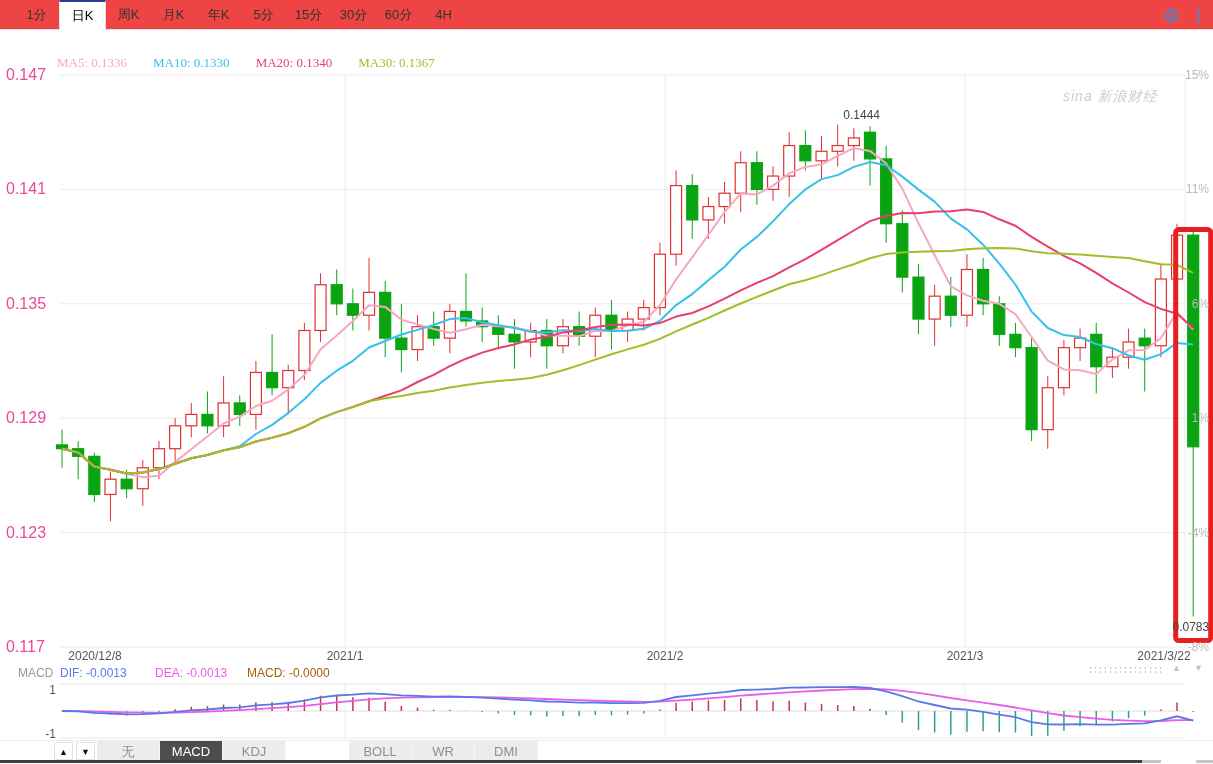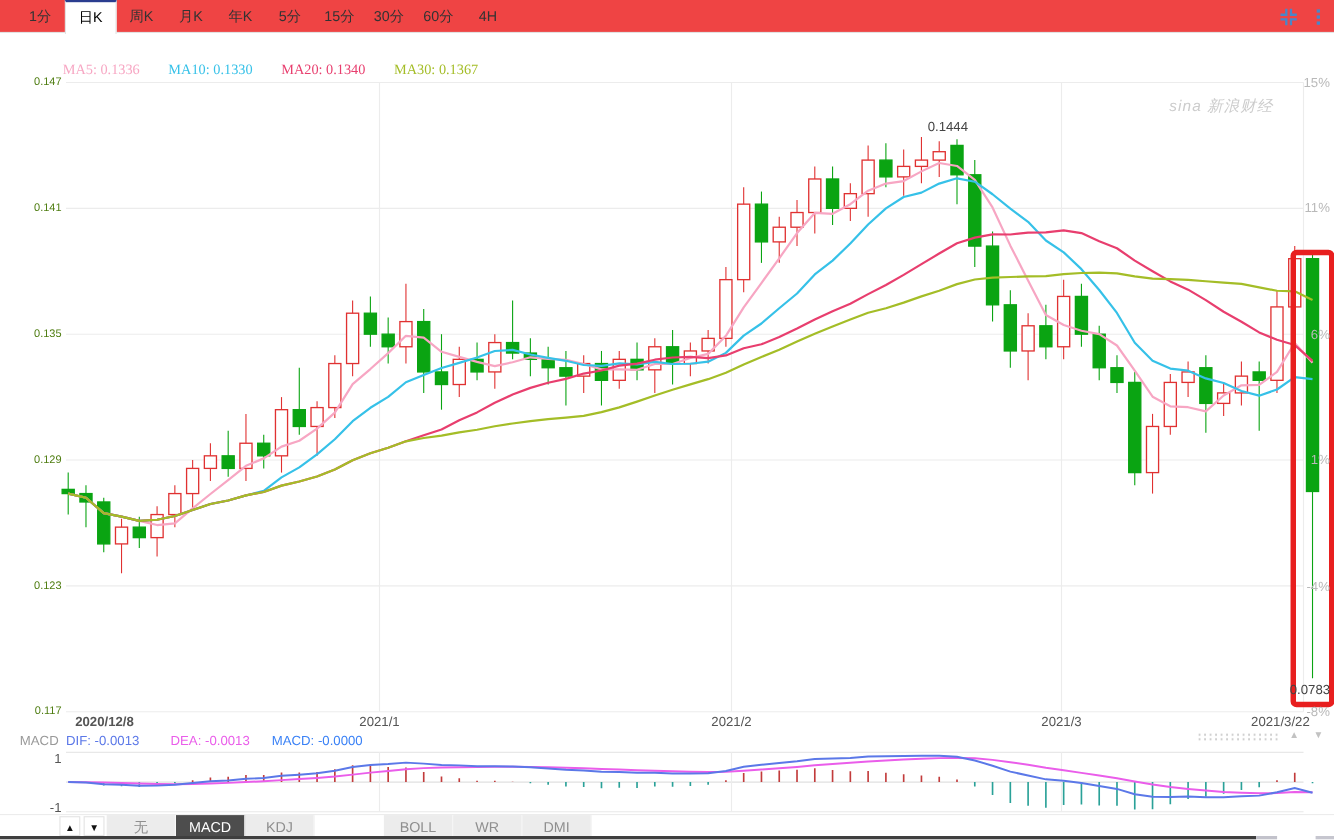--- a/index.html
+++ b/index.html
@@ -15,21 +15,21 @@
   .icon-btn{cursor:pointer;display:block;}
   
   .infobar{position:absolute;left:7px;top:38px;font-size:13px;color:#333;white-space:nowrap;}
   .infobar span{margin-right:4px;}
   .grn{color:#22a42a;}
   .mabar{position:absolute;left:57px;top:55px;font-size:13px;white-space:nowrap;font-family:Liberation Serif, serif;}
   .mabar .ma-item{margin-right:26px;}
   
   #chartRegion{position:absolute;left:0;top:0;width:1213px;height:764px;}
   #chartSvg{position:absolute;left:0;top:0;pointer-events:none;}
-  .yl{position:absolute;font-size:10px;color:#4d7c0f;width:50px;text-align:right;transform:translateY(-50%);}
+  .yl{position:absolute;font-size:16px;color:#ec4899;width:50px;text-align:left;transform:translateY(-50%);}
   .yr{position:absolute;font-size:12px;color:#b9b9b9;width:50px;text-align:right;transform:translateY(-50%);}
   .xl{position:absolute;font-size:12px;color:#555;top:649px;transform:translateX(-50%);white-space:nowrap;}
   .anno{position:absolute;font-size:12px;color:#444;white-space:nowrap;margin-left:24px;}
   .watermark{position:absolute;left:1063px;top:88px;font-size:14px;font-style:italic;
              color:#cccccc;letter-spacing:1px;white-space:nowrap;}
   .dots{position:absolute;left:1088px;top:666px;width:76px;height:8px;
         background-image:radial-gradient(#c9c9c9 1px,transparent 1.2px);background-size:5px 4px;}
   .mini-tri{position:absolute;top:663px;font-size:9px;color:#c2c2c2;cursor:pointer;}
   
   .ml{position:absolute;top:666px;font-size:12px;white-space:nowrap;}
@@ -332,42 +332,42 @@
       <div class="yl" style="left: 6px; top: 303.8px;">0.135</div>
       <div class="yl" style="left: 6px; top: 418.2px;">0.129</div>
       <div class="yl" style="left: 6px; top: 532.6px;">0.123</div>
       <div class="yl" style="left: 6px; top: 647px;">0.117</div>
       <div class="yr" style="left: 1159px; top: 75px;">15%</div>
       <div class="yr" style="left: 1159px; top: 189.4px;">11%</div>
       <div class="yr" style="left: 1159px; top: 303.8px;">6%</div>
       <div class="yr" style="left: 1159px; top: 418.2px;">1%</div>
       <div class="yr" style="left: 1159px; top: 532.6px;">-4%</div>
       <div class="yr" style="left: 1159px; top: 647px;">-8%</div>
-      <div class="xl" style="left: 95px; font-weight: bold;">2020/12/8</div>
+      <div class="xl" style="left: 95px;">2020/12/8</div>
       <div class="xl" style="left: 345px;">2021/1</div>
       <div class="xl" style="left: 665px;">2021/2</div>
       <div class="xl" style="left: 965px;">2021/3</div>
       <div class="xl" style="left: 1164px;">2021/3/22</div>
     </div>
 
   <div class="anno" id="highAnno" style="left: 837.68px; top: 107.573px; transform: translateX(-50%);">0.1444</div>
   <div class="anno" id="lowAnno" style="width: 60px; text-align: right; left: 1125.2px; top: 620.493px;">0.0783</div>
 
   <div class="dots"></div>
   <div class="mini-tri" style="left:1172px;">▲</div>
   <div class="mini-tri" style="left:1194px;">▼</div>
 
   <div class="ml" style="left:18px;color:#999;">MACD</div>
   <div class="ml" style="left:60px;color:#5b78e8;">
     <span>DIF:</span> <span>-0.0013</span>
   </div>
   <div class="ml" style="left:155px;color:#ea5dea;">
     <span>DEA:</span> <span>-0.0013</span>
   </div>
-  <div class="ml" style="left:247px;color:#3b82f6;">
+  <div class="ml" style="left:247px;color:#a16207;">
     <span>MACD:</span> <span>-0.0000</span>
   </div>
   <div id="macdTicks">
       <div class="macd-yl" style="left: 36px; top: 690px;">1</div>
       <div class="macd-yl" style="left: 36px; top: 734px;">-1</div>
     </div>
 
   <div class="bbar">
     <div class="arrbtn" style="left:54px;">▲</div>
     <div class="arrbtn" style="left:76px;">▼</div>

